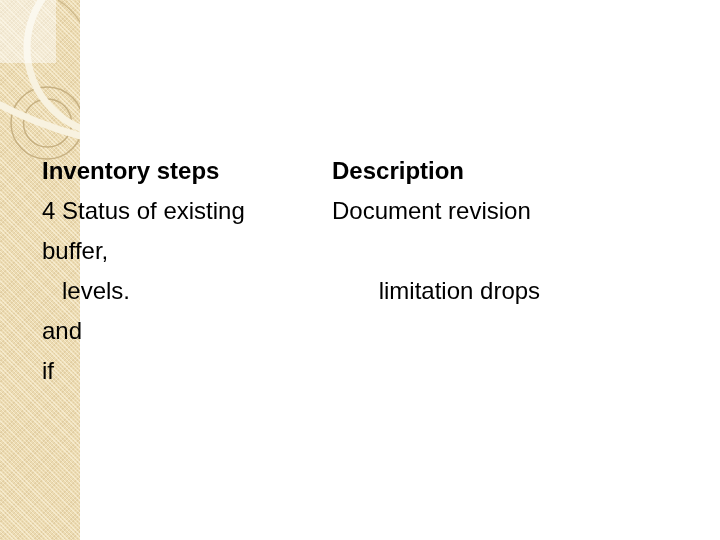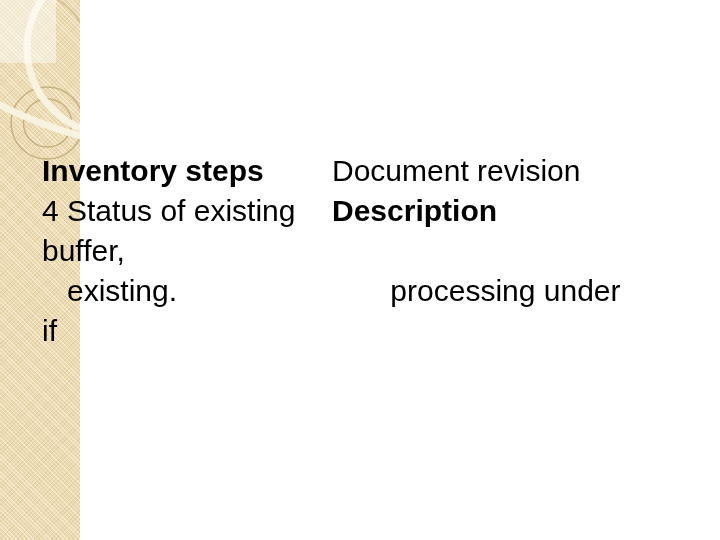--- a/index.html
+++ b/index.html
@@ -14,21 +14,21 @@
   
   .sidebar{
     position:absolute;left:0;top:0;width:80px;height:540px;
     background-color:#ecdbb2;
     background-image:
       repeating-linear-gradient(45deg, rgba(255,248,228,0.55) 0 1px, rgba(0,0,0,0) 1px 3px),
       repeating-linear-gradient(135deg, rgba(166,130,70,0.15) 0 1px, rgba(0,0,0,0) 1px 3px);
   }
   .sidebar svg{position:absolute;left:0;top:0;display:block;}
   
-  .col{position:absolute;top:151px;font-size:30px;}
+  .col{position:absolute;top:151px;font-size:24px;}
   .col-left{left:42px;}
   .col-right{left:332px;}
   .line{
     height:40px;line-height:40px;
     white-space:pre;
     font-weight:400;
     letter-spacing:0;
   }
   .hdr{font-weight:700;}
 </style>
@@ -51,27 +51,28 @@
       <rect x="0" y="0" width="56" height="63" fill="#ffffff" opacity="0.45"></rect>
     </svg>
   </div>
 
   <div class="content">
 
     <div class="col col-left">
       <div class="line hdr">Inventory steps</div>
       <div class="line">4 Status of existing</div>
       <div class="line">buffer,</div>
-      <div class="line">   existing.</div>
+      <div class="line">   levels.</div>
+      <div class="line">and</div>
       <div class="line">if</div>
       <div class="line"></div>
     </div>
 
     <div class="col col-right">
+      <div class="line hdr">Description</div>
       <div class="line">Document revision</div>
-      <div class="line hdr">Description</div>
       <div class="line"></div>
-      <div class="line">       processing under</div>
+      <div class="line">       limitation drops</div>
       <div class="line"></div>
     </div>
 
   </div>
 </div>
 
 </body></html>

